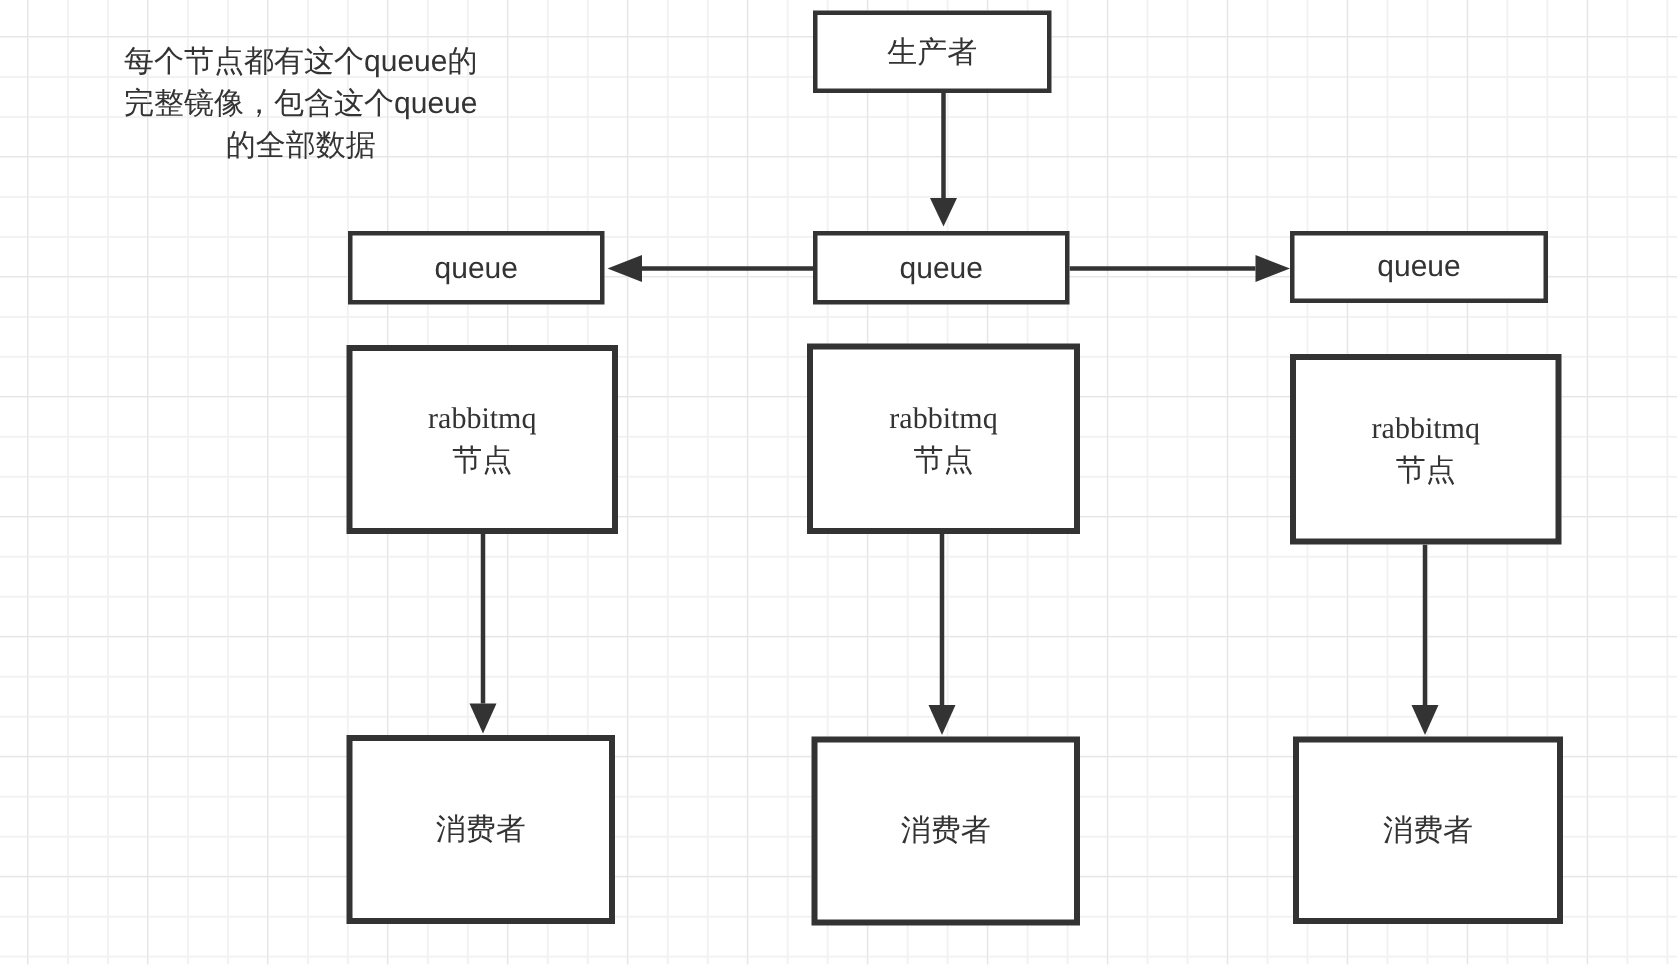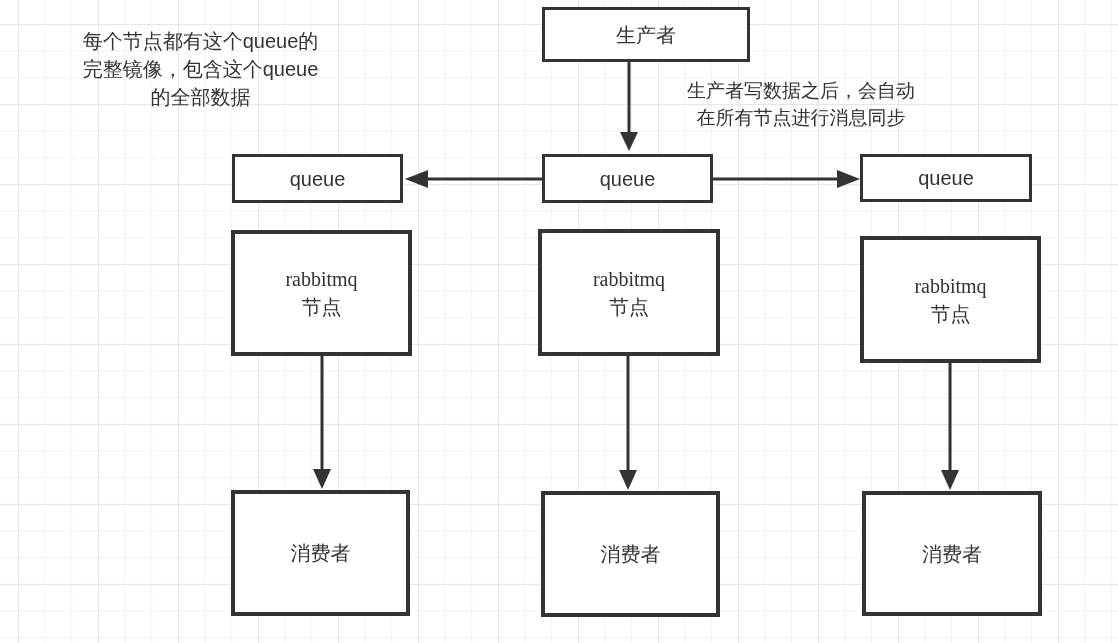--- a/index.html
+++ b/index.html
@@ -48,21 +48,21 @@
   .note {
     position: absolute;
     color: var(--text);
     font-size: 20px; line-height: 28px;
     text-align: center;
     white-space: pre-line;
   }
   .note.sync { font-size: 19px; line-height: 27px; }
 
   
-  .producer       { left: 542px; top: 7px;   width: 208px; height: 55px; text-align: right; }
+  .producer       { left: 542px; top: 7px;   width: 159px; height: 55px; text-align: right; }
   .queue-left     { left: 232px; top: 154px; width: 171px; height: 49px; }
   .queue-center   { left: 542px; top: 154px; width: 171px; height: 49px; }
   .queue-right    { left: 860px; top: 154px; width: 172px; height: 48px; }
   .rabbitmq-left  { left: 231px; top: 230px; width: 181px; height: 126px; }
   .rabbitmq-center{ left: 538px; top: 229px; width: 182px; height: 127px; }
   .rabbitmq-right { left: 860px; top: 236px; width: 181px; height: 127px; }
   .consumer-left  { left: 231px; top: 490px; width: 179px; height: 126px; }
   .consumer-center{ left: 541px; top: 491px; width: 179px; height: 126px; }
   .consumer-right { left: 862px; top: 491px; width: 180px; height: 125px; }
   .note-mirror    { left: 38px;  top: 27px;  width: 325px; }
@@ -96,22 +96,20 @@
     </g>
     <g>
       <line class="arrow-line" x1="950" y1="363" x2="950" y2="470"></line>
       <polygon class="arrow-head" points="941,470 959,470 950,490"></polygon>
     </g>
   </svg>
 
   <div class="note note-mirror">每个节点都有这个queue的
 完整镜像，包含这个queue
 的全部数据</div>
-  <div class="note sync note-sync">生产者写数据之后，会自动
-在所有节点进行消息同步</div>
 
   <div class="box producer">
     <span>生产者</span>
   </div>
 
   <div class="box queue-left">
     <span>queue</span>
   </div>
   <div class="box queue-center">
     <span>queue</span>

